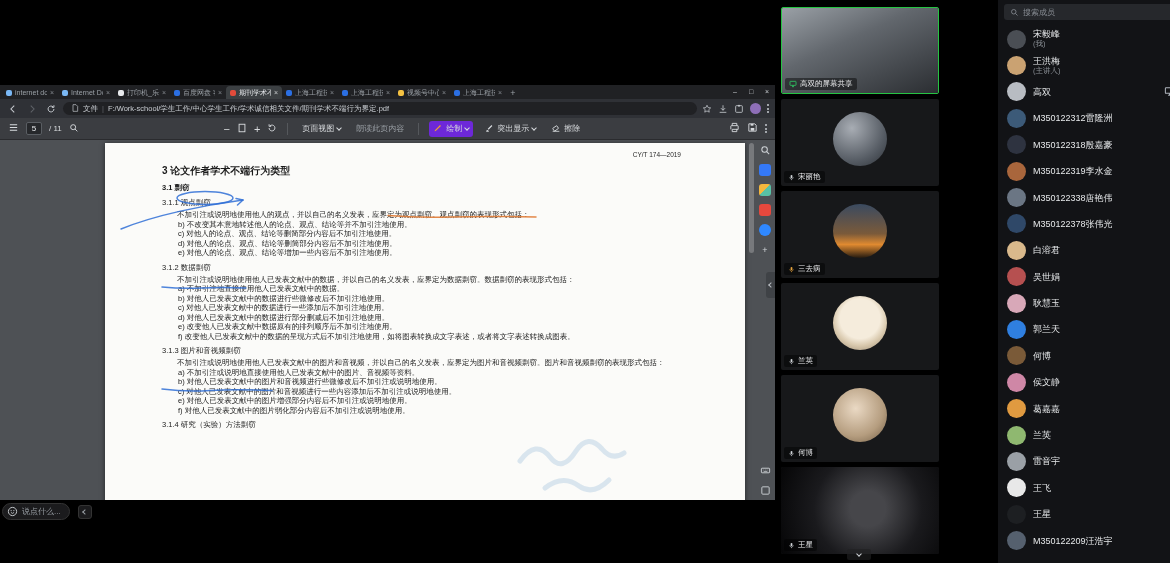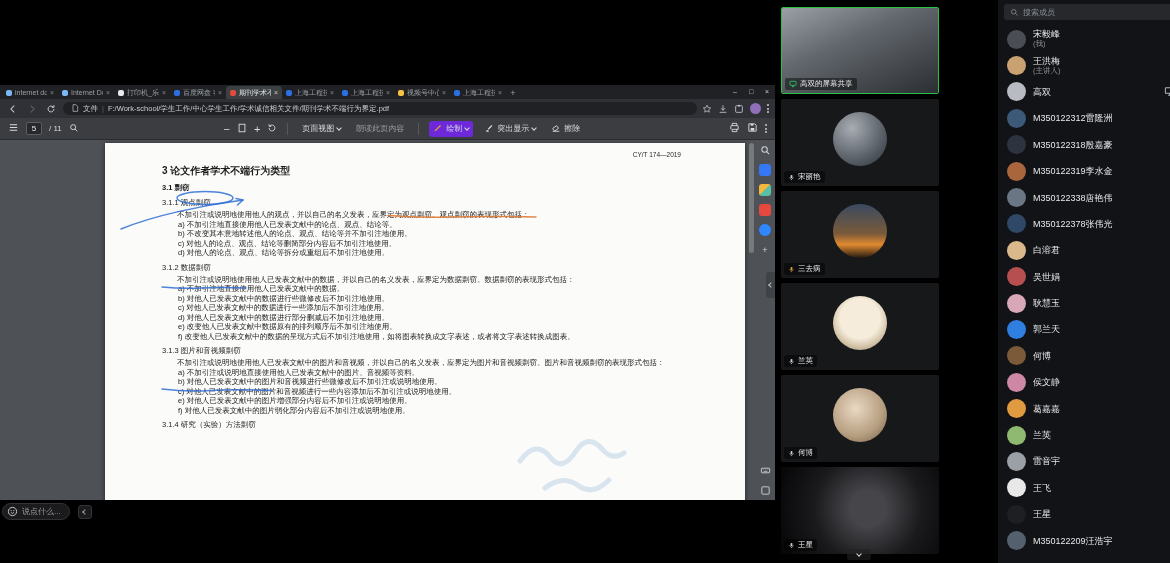--- a/index.html
+++ b/index.html
@@ -331,24 +331,24 @@
           <div class="h-main">3 论文作者学术不端行为类型</div>
           <div class="h-sub">3.1 剽窃</div>
 
           <div class="h-sss">
             <span>3.1.1</span>
             <span>观点剽窃</span>
           </div>
           <p class="para">不加引注或说明地使用他人的观点，并以自己的名义发表，应界定为观点剽窃。观点剽窃的表现形式包括：</p>
           <div class="items">
 
-          <div class="li">a) 不加引注地直接使用他人已发表文献中的论点、观点、结论等。</div>
               <div class="li">b) 不改变其本意地转述他人的论点、观点、结论等并不加引注地使用。</div>
               <div class="li">c) 对他人的论点、观点、结论等删简部分内容后不加引注地使用。</div>
-              <div class="li">d) 对他人的论点、观点、结论等拆分或重组后不加引注地使用。</div>
+              <div class="li">d) 对他人的论点、观点、结论等删简部分内容后不加引注地使用。</div>
+              <div class="li">e) 对他人的论点、观点、结论等增加一些内容后不加引注地使用。</div>
             </div>
 
           <div class="h-sss">3.1.2 数据剽窃</div>
           <p class="para">不加引注或说明地使用他人已发表文献中的数据，并以自己的名义发表，应界定为数据剽窃。数据剽窃的表现形式包括：</p>
           <div class="items">
 
           <div class="li">a) 不加引注地直接使用他人已发表文献中的数据。</div>
               <div class="li">b) 对他人已发表文献中的数据进行些微修改后不加引注地使用。</div>
               <div class="li">c) 对他人已发表文献中的数据进行一些添加后不加引注地使用。</div>
               <div class="li">d) 对他人已发表文献中的数据进行部分删减后不加引注地使用。</div>

